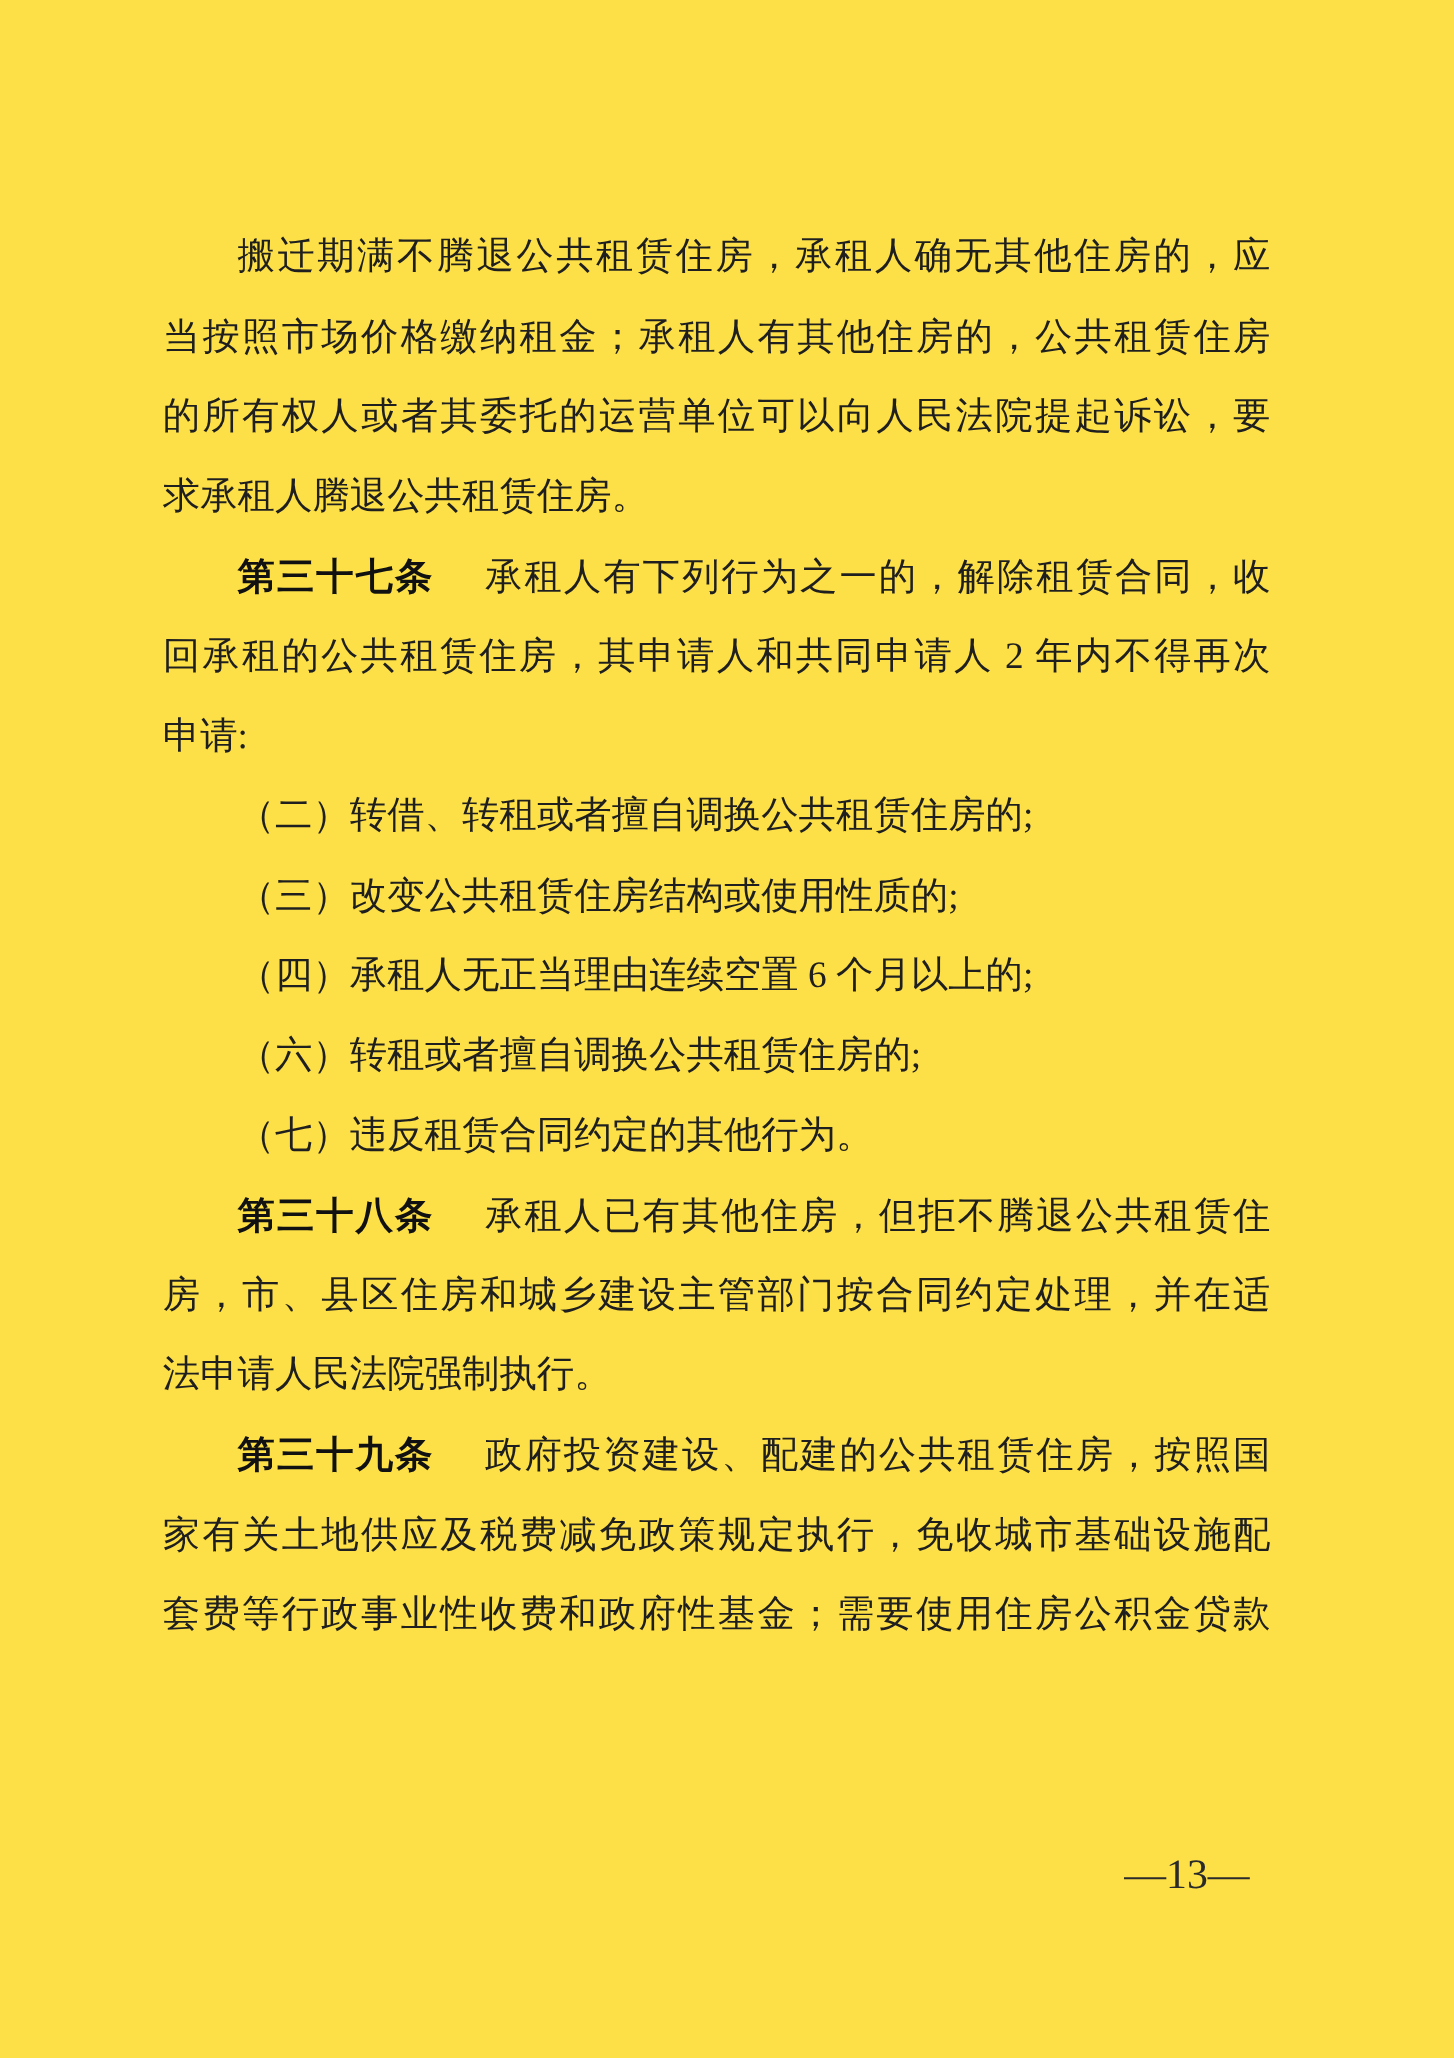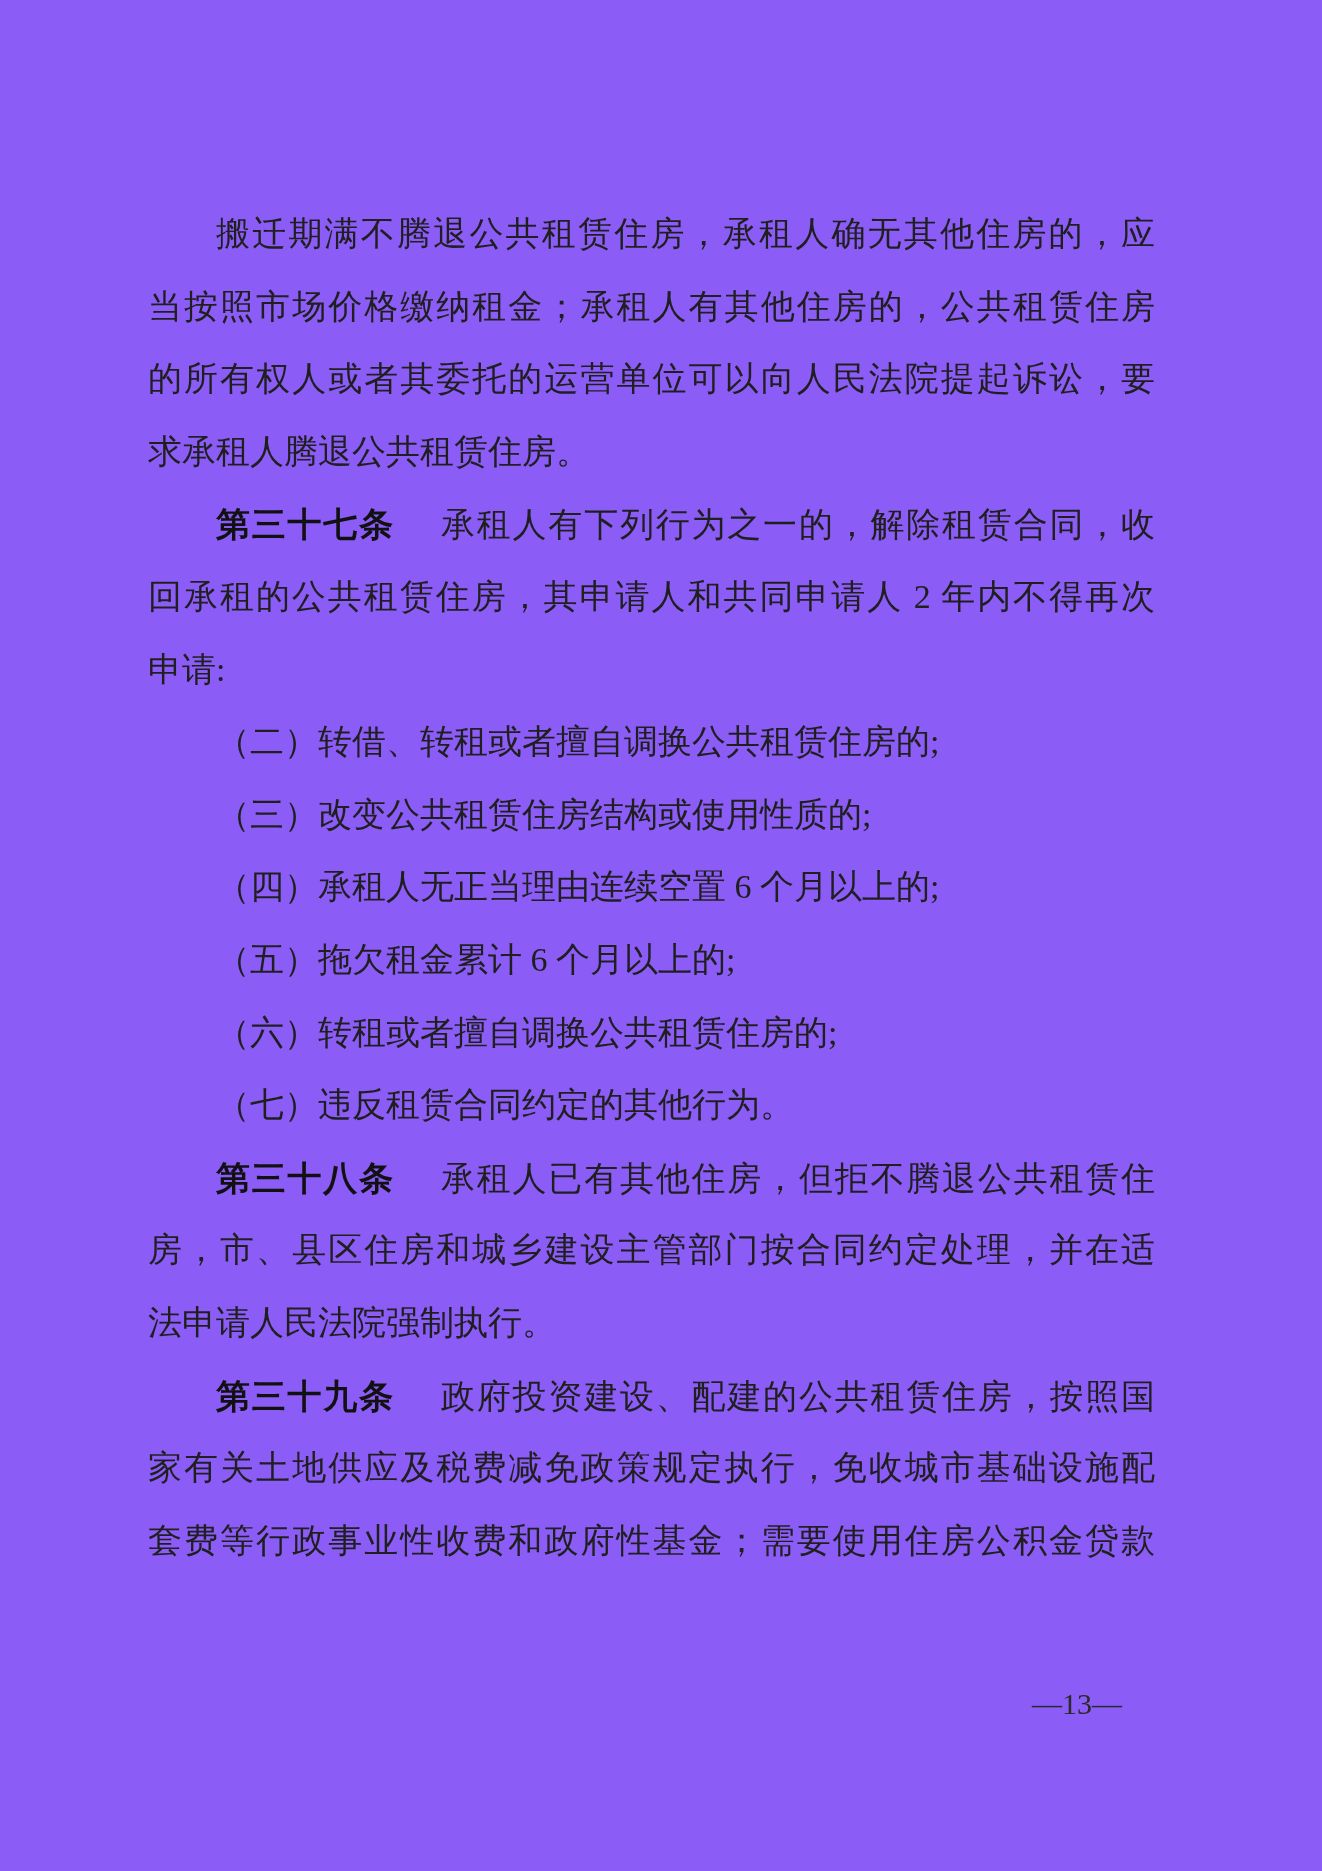--- a/index.html
+++ b/index.html
@@ -4,21 +4,21 @@
 <style>
   html, body {
     margin: 0;
     padding: 0;
     background: #ffffff;
   }
   .page {
     position: relative;
     width: 1322px;
     height: 1871px;
-    background: #8b5cf6;
+    background: #fde047;
     overflow: hidden;
   }
   .doc-body {
     position: absolute;
     left: 148px;
     top: 198px;
     width: 1007px;
     font-family: "Liberation Serif", "DejaVu Serif", serif;
     font-size: 34px;
     line-height: 72.6px;
@@ -41,24 +41,24 @@
     font-weight: 700;
     color: #111111;
     margin-right: 46px;
   }
   .page-num {
     position: absolute;
     left: 1022px;
     top: 1682px;
     width: 110px;
     font-family: "Liberation Serif", "DejaVu Serif", serif;
-    font-size: 30px;
+    font-size: 38px;
     line-height: 44px;
     color: #2a2a2a;
-    text-align: center;
+    text-align: left;
     white-space: nowrap;
   }
 </style>
 </head>
 <body>
 
 <div class="page">
   <div class="doc-body">
 
     <div class="line indent just">搬迁期满不腾退公共租赁住房，承租人确无其他住房的，应</div>
@@ -66,21 +66,20 @@
     <div class="line just">的所有权人或者其委托的运营单位可以向人民法院提起诉讼，要</div>
     <div class="line">求承租人腾退公共租赁住房。</div>
 
     <div class="line indent just"><span class="art-num">第三十七条</span><span>承租人有下列行为之一的，解除租赁合同，收</span></div>
     <div class="line just">回承租的公共租赁住房，其申请人和共同申请人 2 年内不得再次</div>
     <div class="line">申请:</div>
 
     <div class="line indent">（二）转借、转租或者擅自调换公共租赁住房的;</div>
     <div class="line indent">（三）改变公共租赁住房结构或使用性质的;</div>
     <div class="line indent">（四）承租人无正当理由连续空置 6 个月以上的;</div>
-    <div class="line indent">（五）拖欠租金累计 6 个月以上的;</div>
     <div class="line indent">（六）转租或者擅自调换公共租赁住房的;</div>
     <div class="line indent">（七）违反租赁合同约定的其他行为。</div>
 
     <div class="line indent just"><span class="art-num">第三十八条</span><span>承租人已有其他住房，但拒不腾退公共租赁住</span></div>
     <div class="line just">房，市、县区住房和城乡建设主管部门按合同约定处理，并在适</div>
     <div class="line">法申请人民法院强制执行。</div>
 
     <div class="line indent just"><span class="art-num">第三十九条</span><span>政府投资建设、配建的公共租赁住房，按照国</span></div>
     <div class="line just">家有关土地供应及税费减免政策规定执行，免收城市基础设施配</div>
     <div class="line just">套费等行政事业性收费和政府性基金；需要使用住房公积金贷款</div>

